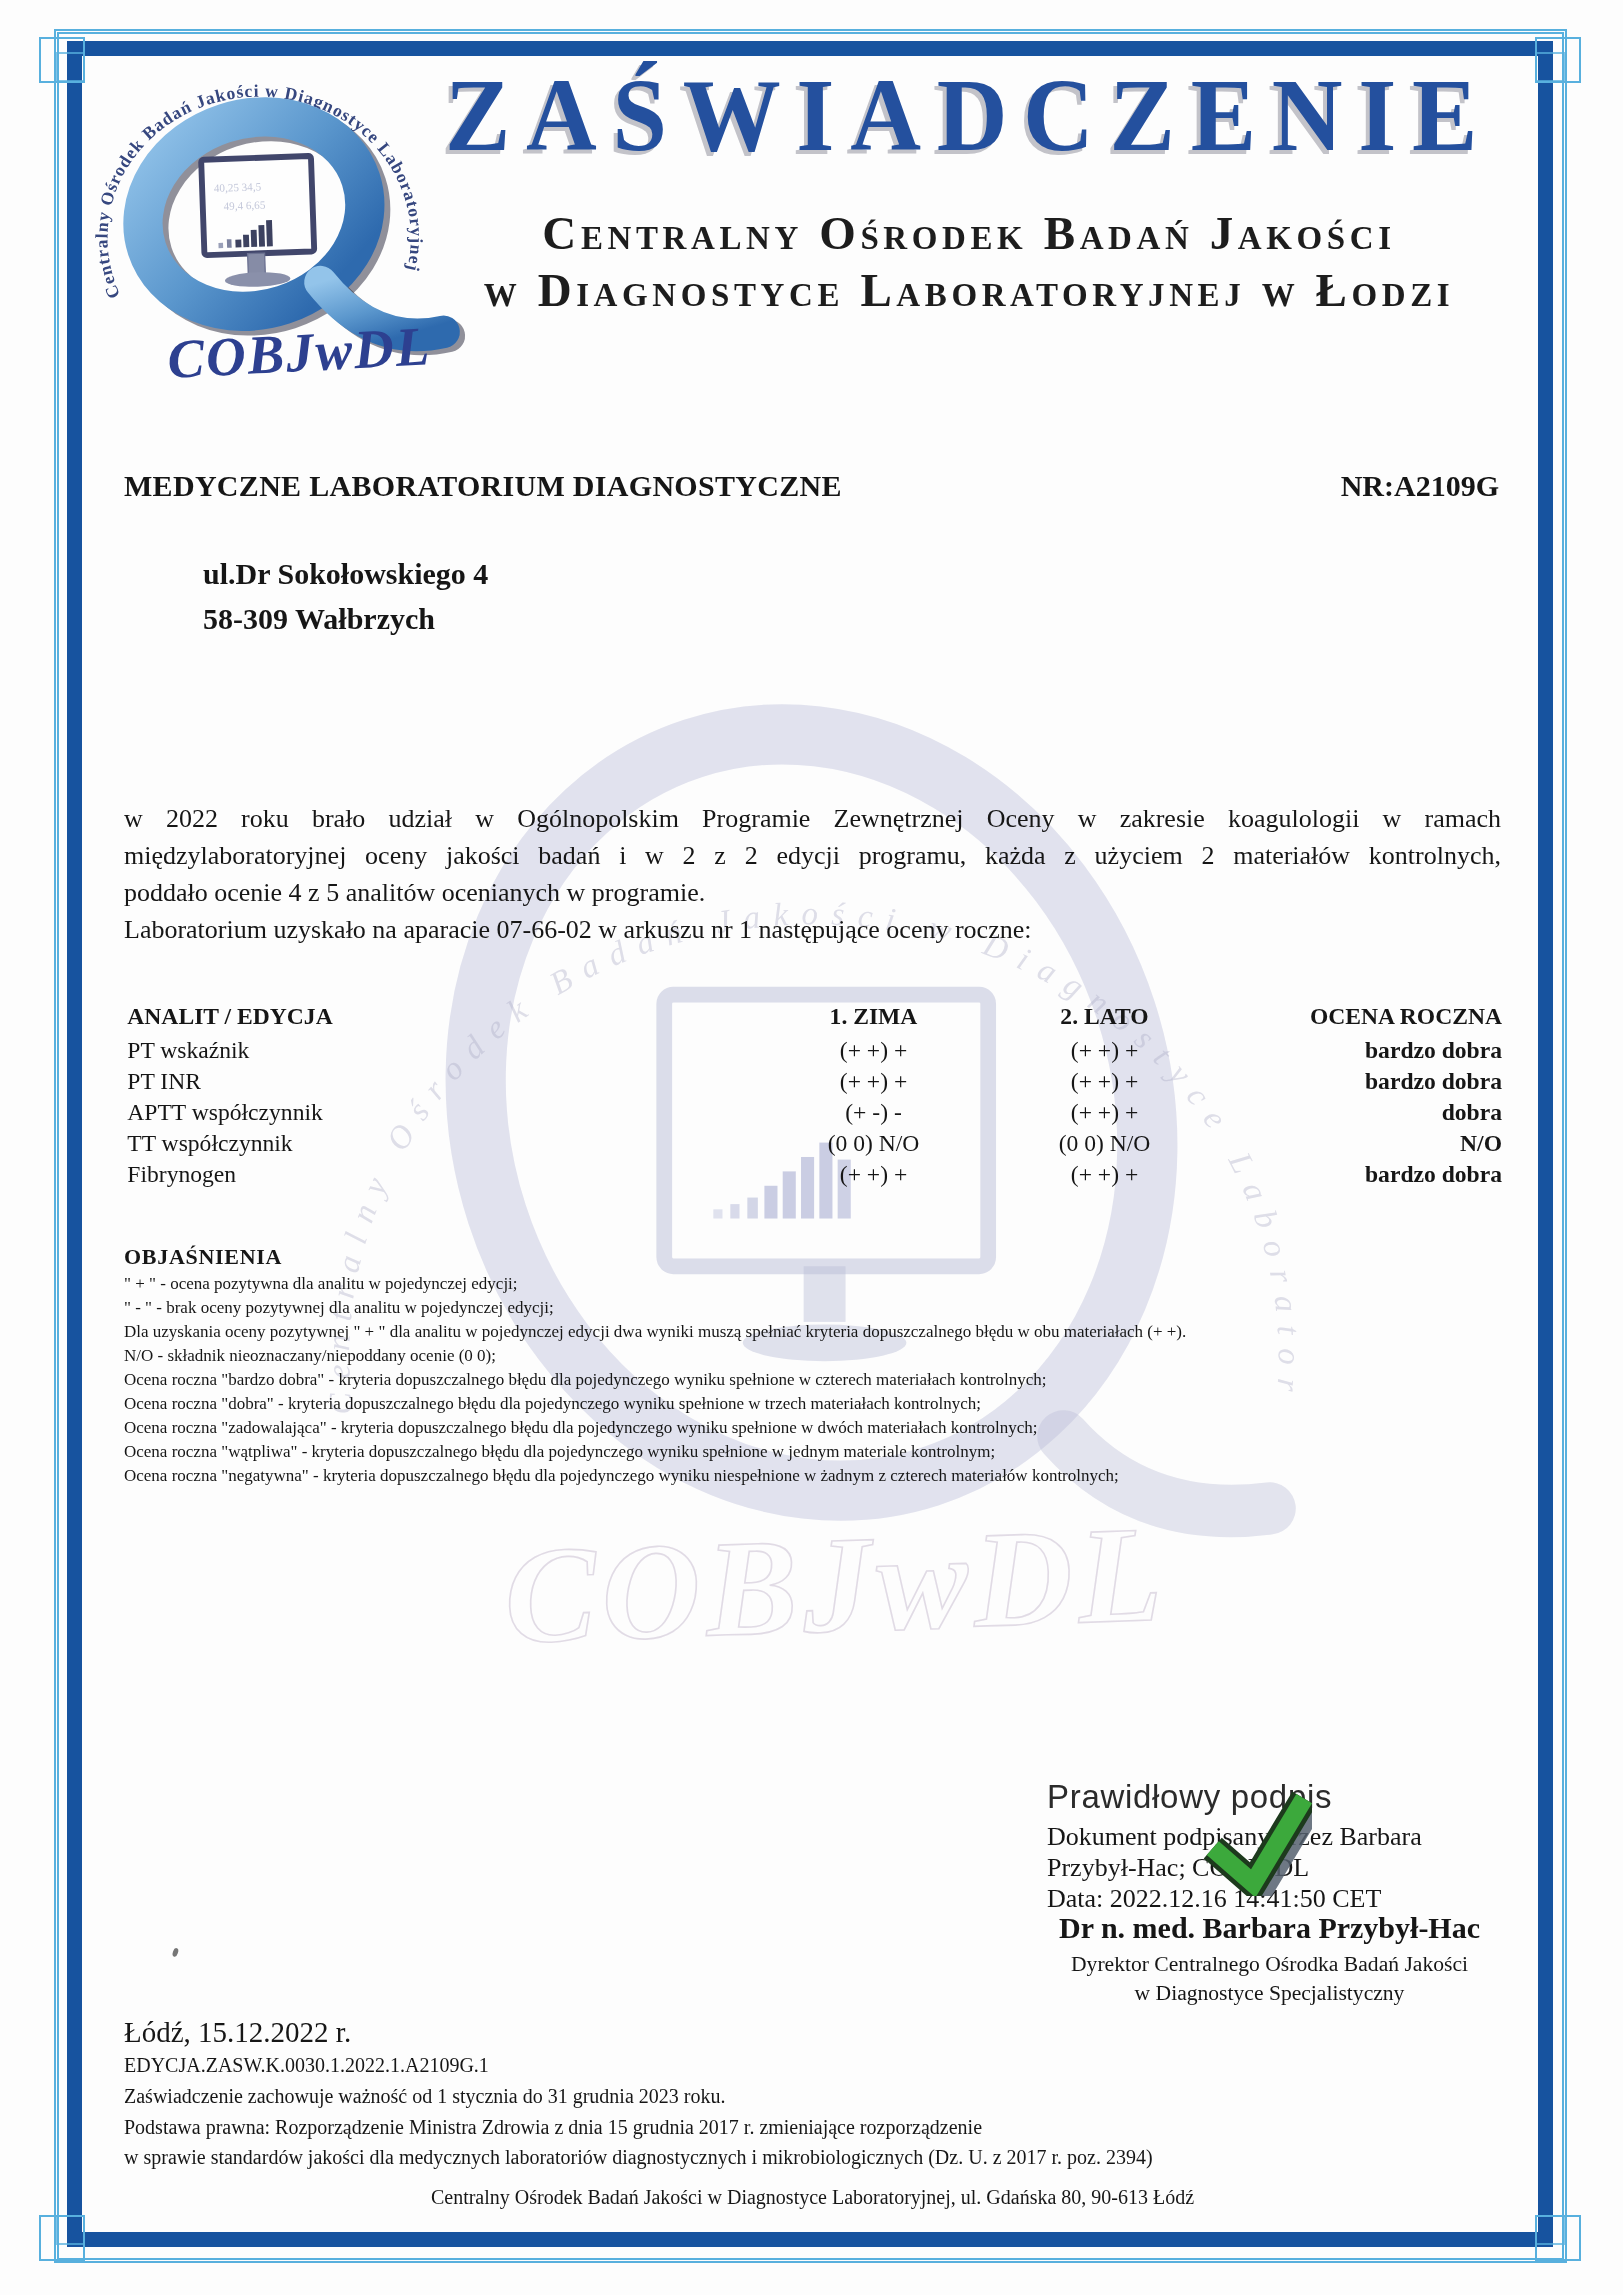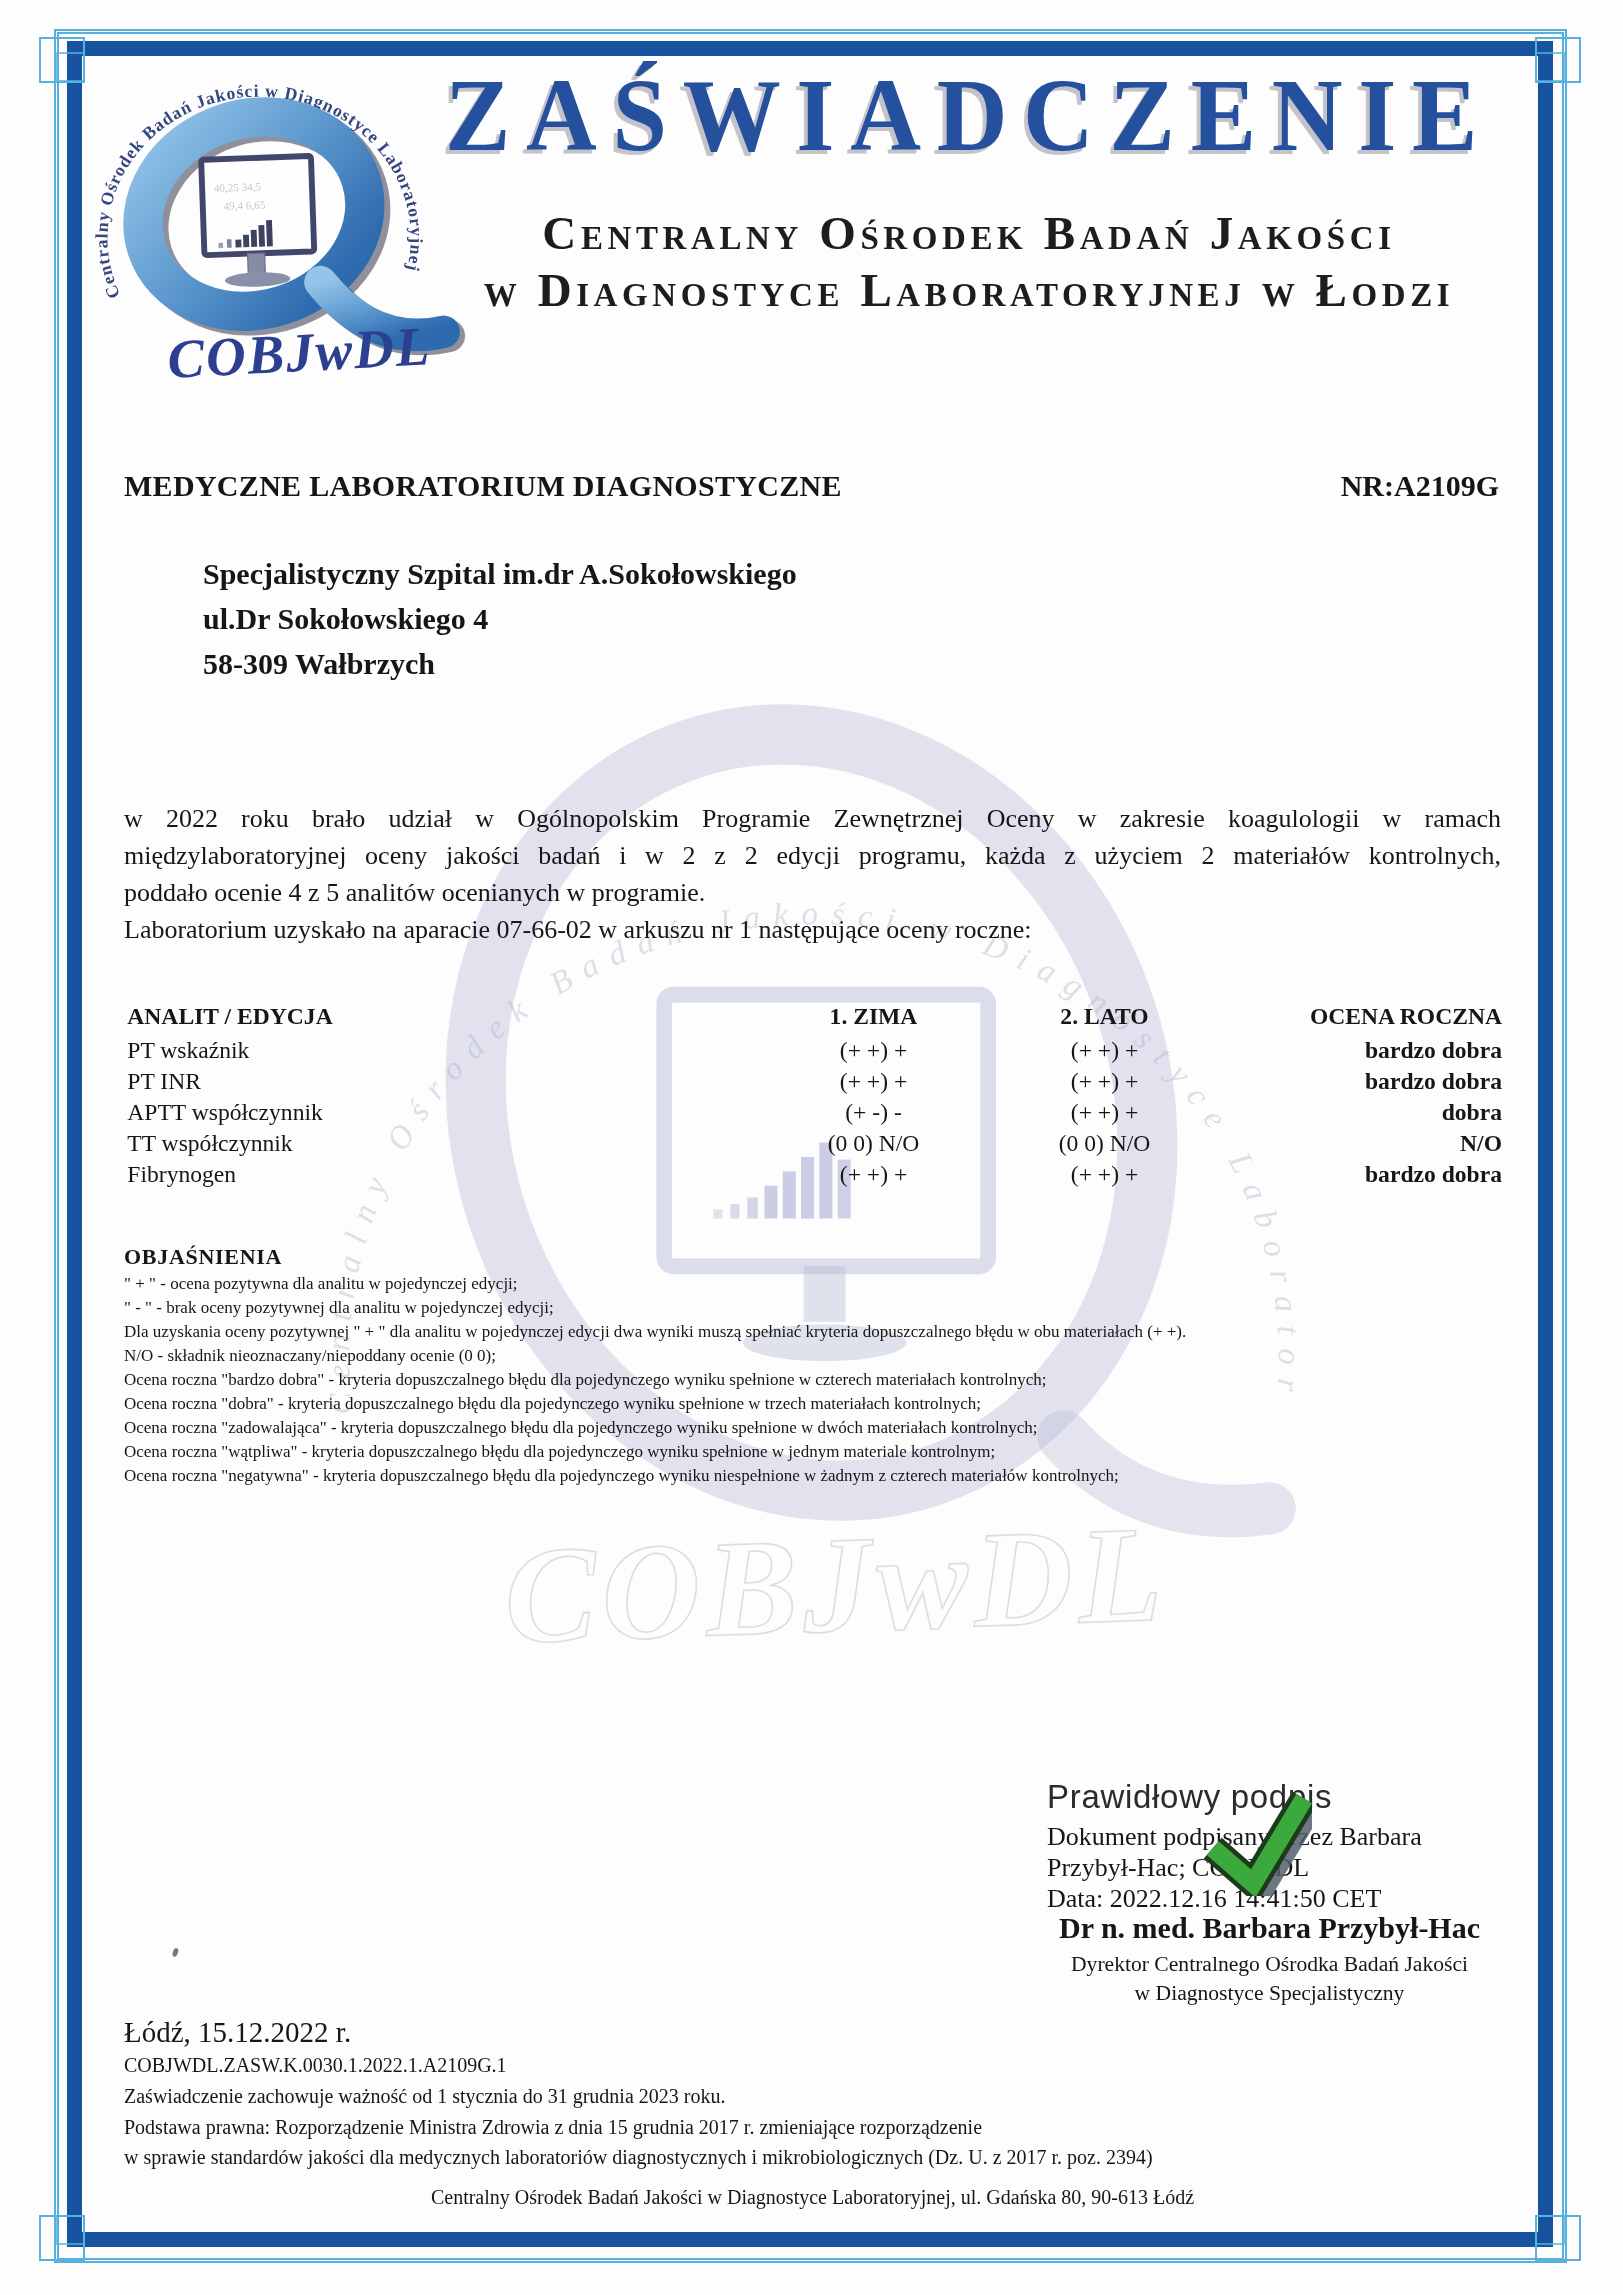--- a/index.html
+++ b/index.html
@@ -135,21 +135,20 @@
     <div class="abs header-block">
       <div class="doc-title">ZAŚWIADCZENIE</div>
       <div class="org1">Centralny Ośrodek Badań Jakości</div>
       <div class="org2">w Diagnostyce Laboratoryjnej w Łodzi</div>
     </div>
 
 
     <div class="abs rcpt-type">MEDYCZNE LABORATORIUM DIAGNOSTYCZNE</div>
     <div class="abs rcpt-num">NR:A2109G</div>
     <div class="abs address">
-      <div>Specjalistyczny Szpital im.dr A.Sokołowskiego</div>
       <div>ul.Dr Sokołowskiego 4</div>
       <div>58-309 Wałbrzych</div>
     </div>
 
     <div class="abs para">
       <div class="just">w 2022 roku brało udział w Ogólnopolskim Programie Zewnętrznej Oceny w zakresie koagulologii w ramach</div>
       <div class="just">międzylaboratoryjnej oceny jakości badań i w 2 z 2 edycji programu, każda z użyciem 2 materiałów kontrolnych,</div>
       <div>poddało ocenie 4 z 5 analitów ocenianych w programie.</div>
       <div>Laboratorium uzyskało na aparacie 07-66-02 w arkuszu nr 1 następujące oceny roczne:</div>
     </div>
@@ -215,21 +214,21 @@
       <path d="M 18 92 L 80 146 L 158 16" fill="none" stroke="#1d3a1d" stroke-width="42"></path>
       <path d="M 18 92 L 80 146 L 158 16" fill="none" stroke="#3CA93C" stroke-width="28"></path>
     </svg>
     <div class="abs sig-name">Dr n. med. Barbara Przybył-Hac</div>
     <div class="abs sig-title1">Dyrektor Centralnego Ośrodka Badań Jakości</div>
     <div class="abs sig-title2">w Diagnostyce Specjalistyczny</div>
 
     <div class="abs speck"></div>
 
     <div class="abs f-date">Łódź, 15.12.2022 r.</div>
-    <div class="abs f-ref">COBJWDL.ZASW.K.0030.1.2022.1.A2109G.1</div>
+    <div class="abs f-ref">EDYCJA.ZASW.K.0030.1.2022.1.A2109G.1</div>
     <div class="abs f-valid">Zaświadczenie zachowuje ważność od 1 stycznia do 31 grudnia 2023 roku.</div>
     <div class="abs f-legal1">Podstawa prawna: Rozporządzenie Ministra Zdrowia z dnia 15 grudnia 2017 r. zmieniające rozporządzenie</div>
     <div class="abs f-legal2">w sprawie standardów jakości dla medycznych laboratoriów diagnostycznych i mikrobiologicznych (Dz. U. z 2017 r. poz. 2394)</div>
     <div class="abs f-org">Centralny Ośrodek Badań Jakości w Diagnostyce Laboratoryjnej, ul. Gdańska 80, 90-613 Łódź</div>
 
   </div>
 </div>
 
 
 </body></html>

